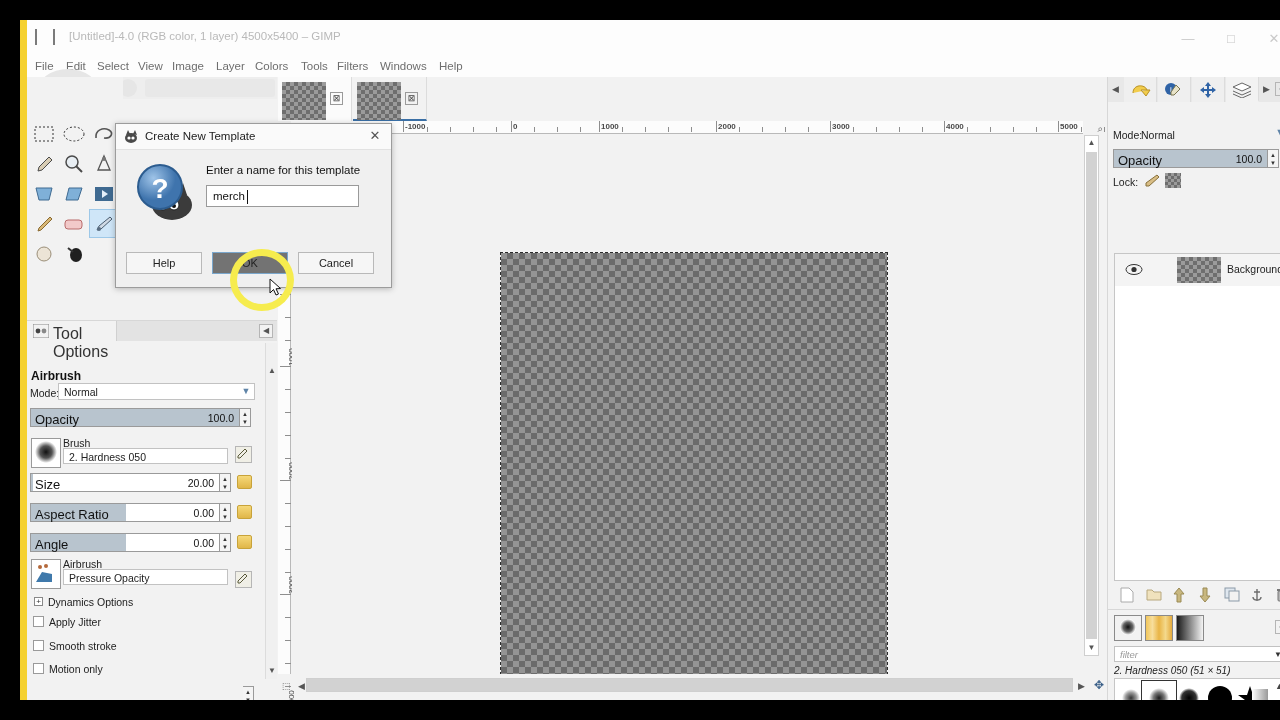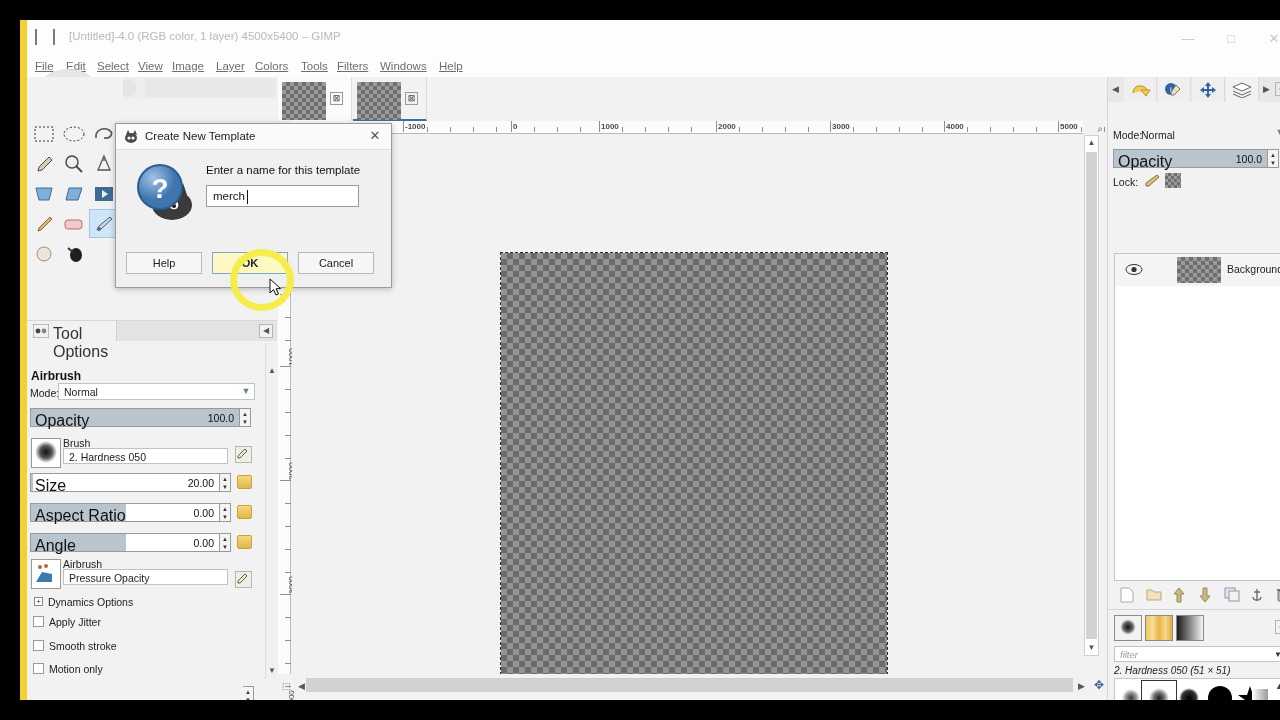--- a/index.html
+++ b/index.html
@@ -20,21 +20,21 @@
   .shell { position:absolute; left:7px; top:20px; width:1266px; height:680px; background:#f2f2f2; overflow:hidden;}
 
   
   .titlebar { position:relative; height:36px; background:#fdfdfd; }
   .title-text { position:absolute; left:42px; top:10px; font-size:11.5px; color:#b9b9b9; white-space:nowrap;}
   .title-pipe { position:absolute; top:9px; width:2px; height:16px; background:#7b7b7b;}
   .win-btn { position:absolute; top:8px; width:42px; height:22px; color:#c9c9c9; font-size:13px; text-align:center; line-height:22px;}
 
   
   .menubar { position:relative; height:21px; background:#fdfdfd; }
-  .menu-item { position:absolute; top:2px; font-size:11.5px; color:#6e6e6e; padding:2px 4px; white-space:nowrap;text-decoration:underline;}
+  .menu-item { position:absolute; top:2px; font-size:11.5px; color:#6e6e6e; padding:2px 4px; white-space:nowrap;}
 
   
   .toolbox { position:absolute; left:0; top:57px; width:96px; height:238px; background:#f2f2f2; }
   .ghost { position:absolute; left:0; top:57px; width:250px; height:22px; background:#eeeeee;}
   .ghost::before{content:"";position:absolute;left:10px;top:-8px;width:46px;height:30px;border:8px solid #e6e6e6;border-radius:50%;}
   .ghost::after{content:"";position:absolute;left:92px;top:2px;width:18px;height:18px;background:#e6e6e6;border-radius:50%;}
   .ghost2{position:absolute;left:118px;top:59px;width:130px;height:18px;background:#e8e8e8;border-radius:3px;}
   .tool { position:absolute; width:30px; height:29px; }
   .tool.sel { background:#cfe6f8; border:1px solid #9dc8e8; }
   .tool svg { position:absolute; left:50%; top:50%; transform:translate(-50%,-50%);}
@@ -46,21 +46,21 @@
   .to-tab span{position:absolute; left:26px; top:4px; font-size:16px; color:#333;}
   .to-arrowbtn{position:absolute; right:4px; top:3px; width:14px; height:14px; border:1px solid #b5b5b5; background:#f2f2f2; font-size:8px; text-align:center; line-height:12px; color:#555;}
   .to-body{ position:relative; height:360px; }
   .lbl-bold{ position:absolute; font-size:12px; font-weight:bold; color:#111;}
   .row-lbl{ position:absolute; font-size:10.5px; color:#222;}
   .combo{ position:absolute; background:#fff; border:1px solid #c2c2c2; height:17px;}
   .combo span{ position:absolute; left:5px; top:2px; font-size:10.5px; color:#222;}
   .combo .arr{ position:absolute; right:0; top:0; width:16px; height:15px; text-align:center; line-height:15px; color:#5f84a8; font-size:9px;}
   .slider{ position:absolute; height:19px; border:1px solid #9a9a9a; background:#fff;}
   .slider .fill{ position:absolute; left:0; top:0; bottom:0; background:#b8c4ce;}
-  .slider .nm{ position:absolute; left:4px; top:3px; font-size:16px; color:#111;}
+  .slider .nm{ position:absolute; left:4px; top:3px; font-size:13px; color:#111;}
   .slider .vl{ position:absolute; right:5px; top:3px; font-size:10.5px; color:#111;}
   .spin{ position:absolute; width:11px; height:19px; border:1px solid #9a9a9a; border-left:none; background:#f4f4f4;}
   .spin i{ position:absolute; left:2px; font-style:normal; font-size:6px; color:#333; line-height:7px;}
   .prevbox{ position:absolute; width:30px; height:30px; border:1px solid #9a9a9a; background:#fff;}
   .editbtn{ position:absolute; width:17px; height:17px; border:1px solid #b6b6b6; background:#f0efe6;}
   .chk{ position:absolute; width:11px; height:11px; border:1px solid #9a9a9a; background:#fff;}
   .plusbox{ position:absolute; width:9px; height:9px; border:1px solid #888; background:#fff; font-size:8px; line-height:7px; text-align:center; color:#333;}
   .resetico{ position:absolute; width:15px; height:14px; background:linear-gradient(#f6d97a,#e0b648); border:1px solid #c8a33a; border-radius:2px;}
   .to-scroll{ position:absolute; right:0; top:22px; width:12px; height:336px; background:#f0f0f0; border-left:1px solid #dcdcdc;}
   .to-scroll .ar{ position:absolute; left:1px; width:10px; height:12px; text-align:center; font-size:8px; color:#555; line-height:12px;}
@@ -126,21 +126,21 @@
   .dlg-tb{ position:relative; height:26px; background:#fafafa; border-bottom:1px solid #e2e2e2;}
   .dlg-ico{ position:absolute; left:8px; top:5px; width:15px; height:15px;}
   .dlg-title{ position:absolute; left:29px; top:6px; font-size:11.5px; color:#222;}
   .dlg-x{ position:absolute; right:8px; top:4px; width:16px; height:16px; text-align:center; line-height:16px; font-size:13px; color:#555;}
   .dlg-q{ position:absolute; left:18px; top:37px; width:62px; height:62px;}
   .dlg-prompt{ position:absolute; left:90px; top:40px; font-size:11.5px; color:#111;}
   .dlg-input{ position:absolute; left:90px; top:61px; width:153px; height:22px; background:#fff; border:1px solid #9a9a9a;}
   .dlg-input span{ position:absolute; left:6px; top:4px; font-size:11.5px; color:#111;}
   .caret{ position:absolute; top:4px; width:1px; height:14px; background:#111;}
   .dlg-btn{ position:absolute; top:128px; height:22px; border:1px solid #b9b9b9; background:#f6f6f6; text-align:center; line-height:20px; font-size:11px; color:#222;}
-  .dlg-btn.focus{ background:#fef9c3; border:1px solid #7aa7cc;font-weight:bold;}
+  .dlg-btn.focus{ background:#737373; border:1px solid #7aa7cc;}
   .hl-ring{ position:absolute; left:203px; top:229px; width:64px; height:62px; border:7px solid #f6ec4e; border-radius:50%; z-index:45;}
   .cursor{ position:absolute; left:242px; top:258px; width:13px; height:19px; z-index:50;}
 </style>
 </head>
 <body>
 
 <div id="app">
   <div class="bar-top"></div>
   <div class="bar-bottom"></div>
   <div class="rail-left"></div>

